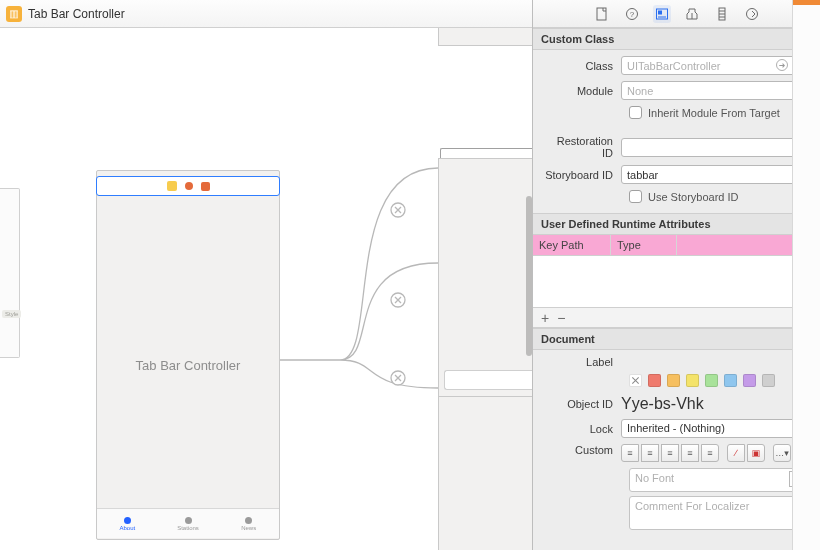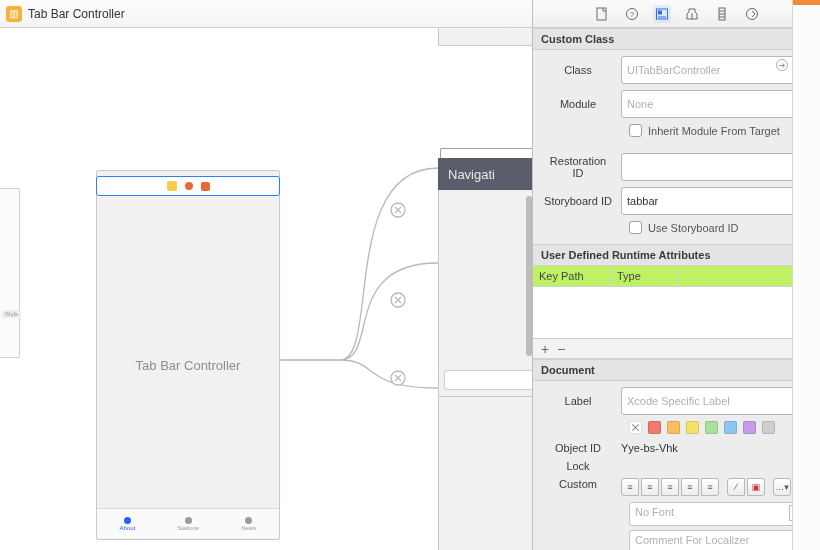--- a/index.html
+++ b/index.html
@@ -50,34 +50,34 @@
 
   .inspector { position:absolute; top:0; left:533px; right:0; bottom:0; background:#ededed; font-size:11px; color:#333; }
   .insp-tabs { height:28px; border-bottom:1px solid #cfcfcf; background:linear-gradient(#fbfbfb,#efefef); display:flex; align-items:center; justify-content:center; gap:12px; }
   .insp-tab { width:18px; height:18px; display:flex; align-items:center; justify-content:center; color:#6a6a6a; cursor:pointer; border-radius:3px;}
   .insp-tab.active { color:#2a6ff0; background:rgba(70,130,240,0.1);}
   .insp-tab svg { display:block; }
 
   .section-h { background:#e4e4e4; border-top:1px solid #cfcfcf; border-bottom:1px solid #cfcfcf; padding:4px 8px; font-weight:600; font-size:11px; color:#3a3a3a;}
   .section-body { padding:6px 10px; }
   .row { display:flex; align-items:center; margin-bottom:6px; }
-  .row-label { width:78px; text-align:center; padding-right:8px; color:#3a3a3a; font-size:11px;}
-  .input, .select { flex:1; height:28px; border:1px solid #b8b8b8; border-radius:3px; background:#fff; font-size:11px; padding:0 5px; color:#333; }
+  .row-label { width:78px; text-align:right; padding-right:8px; color:#3a3a3a; font-size:11px;}
+  .input, .select { flex:1; height:19px; border:1px solid #b8b8b8; border-radius:3px; background:#fff; font-size:11px; padding:0 5px; color:#333; }
   .input::placeholder{ color:#b0b0b0; }
   .select-wrap{ flex:1; position:relative; display:flex;}
   .select-btn { width:17px; background:linear-gradient(#6ea4ff,#3a74e8); border:1px solid #2f62cc; border-radius:0 3px 3px 0; margin-left:-1px; display:flex; align-items:center; justify-content:center;}
   .select-btn::after{ content:""; border:3px solid transparent; border-top-color:#fff; margin-top:3px;}
   .select-gray-btn{ width:15px; border:1px solid #b8b8b8; border-radius:0 3px 3px 0; margin-left:-1px; background:#f3f3f3; display:flex; align-items:center; justify-content:center;}
   .select-gray-btn::after{ content:""; border:3px solid transparent; border-top-color:#6a6a6a; margin-top:3px;}
   .combo-circle{ position:absolute; right:22px; top:3px; width:12px; height:12px; border:1px solid #b0b0b0; border-radius:50%; font-size:8px; color:#9a9a9a; display:flex; align-items:center; justify-content:center;}
 
   .checkbox-row { display:flex; align-items:center; gap:6px; padding-left:86px; color:#555; margin-bottom:4px;}
   .cb { width:13px; height:13px; border:1px solid #a0a0a0; border-radius:3px; background:#fff; }
 
-  .urda-head { display:flex; border-bottom:1px solid #cfcfcf; background:#bef264; font-size:11px; color:#444;}
+  .urda-head { display:flex; border-bottom:1px solid #cfcfcf; background:#f9a8d4; font-size:11px; color:#444;}
   .urda-head div{ padding:4px 6px; border-right:1px solid #d6d6d6;}
   .urda-list { height:52px; background:#fff; border-bottom:1px solid #cfcfcf;}
   .urda-foot { height:20px; background:#f3f3f3; border-bottom:1px solid #cfcfcf; display:flex; align-items:center; gap:8px; padding-left:8px; color:#6a6a6a; font-size:14px;}
   .plusminus{ cursor:pointer; }
 
   .swatches { display:flex; gap:6px; padding-left:86px; margin-bottom:8px;}
   .sw { width:13px; height:13px; border-radius:2px; border:1px solid rgba(0,0,0,0.12); cursor:pointer;}
   .sw.x { background:#fff; position:relative; }
   .sw.x::before,.sw.x::after{ content:""; position:absolute; left:1px; right:1px; top:5px; height:1px; background:#888;}
   .sw.x::before{ transform:rotate(45deg);} .sw.x::after{ transform:rotate(-45deg);}
@@ -150,23 +150,20 @@
       <circle class="segcircle" cx="118" cy="162" r="7"></circle>
         <path d="M115 159 L121 165 M121 159 L115 165" stroke="#b8b8b8"></path>
       <circle class="segcircle" cx="118" cy="240" r="7"></circle>
         <path d="M115 237 L121 243 M121 237 L115 243" stroke="#b8b8b8"></path>
     </svg>
 
     <div class="cutoff-frame">
       <div class="cut-top"></div>
       <div class="cut-sel"></div>
       <div class="cut-body"></div>
-      <div class="cut-head">
-          <span>Navigati</span>
-        </div>
       <div class="cut-searchbar"></div>
       <div class="cut-bot"></div>
     </div>
     <div class="scroll-hint"></div>
   </div>
 </div>
 
 <div class="inspector-sep"></div>
 
 <div class="inspector">
@@ -258,38 +255,41 @@
   <div class="urda-list"></div>
   <div class="urda-foot">
     <span class="plusminus">+</span>
     <span class="plusminus">−</span>
   </div>
 
   <div class="section-h">Document</div>
   <div class="section-body">
     <div class="row">
       <div class="row-label">Label</div>
-      <input class="input" placeholder="Xcode Specific Label" style="">
     </div>
     <div class="swatches">
       <span class="sw x"></span>
       <span class="sw" style="background:#ef7a6d"></span>
       <span class="sw" style="background:#f6bf5f"></span>
       <span class="sw" style="background:#f4e36a"></span>
       <span class="sw" style="background:#a8e29a"></span>
       <span class="sw" style="background:#8fc6ee"></span>
       <span class="sw" style="background:#c49be8"></span>
       <span class="sw" style="background:#cfcfcf"></span>
     </div>
     <div class="row">
       <div class="row-label">Object ID</div>
-      <span style="font-size:11px;color:#333">Yye-bs-Vhk</span>
+      <span style="font-size:16px;color:#333">Yye-bs-Vhk</span>
     </div>
     <div class="row">
       <div class="row-label">Lock</div>
+      <div class="select-wrap">
+        <div class="input" style="border-radius:3px 0 0 3px; line-height:17px;">Inherited - (Nothing)</div>
+        <span class="select-btn"></span>
+      </div>
     </div>
     <div class="row" style="align-items:flex-start">
       <div class="row-label">Custom</div>
       <div class="notes-toolbar">
         <span class="nt-btn">≡</span>
         <span class="nt-btn">≡</span>
         <span class="nt-btn">≡</span>
         <span class="nt-btn">≡</span>
         <span class="nt-btn last">≡</span>
         <span class="nt-sep"></span>

